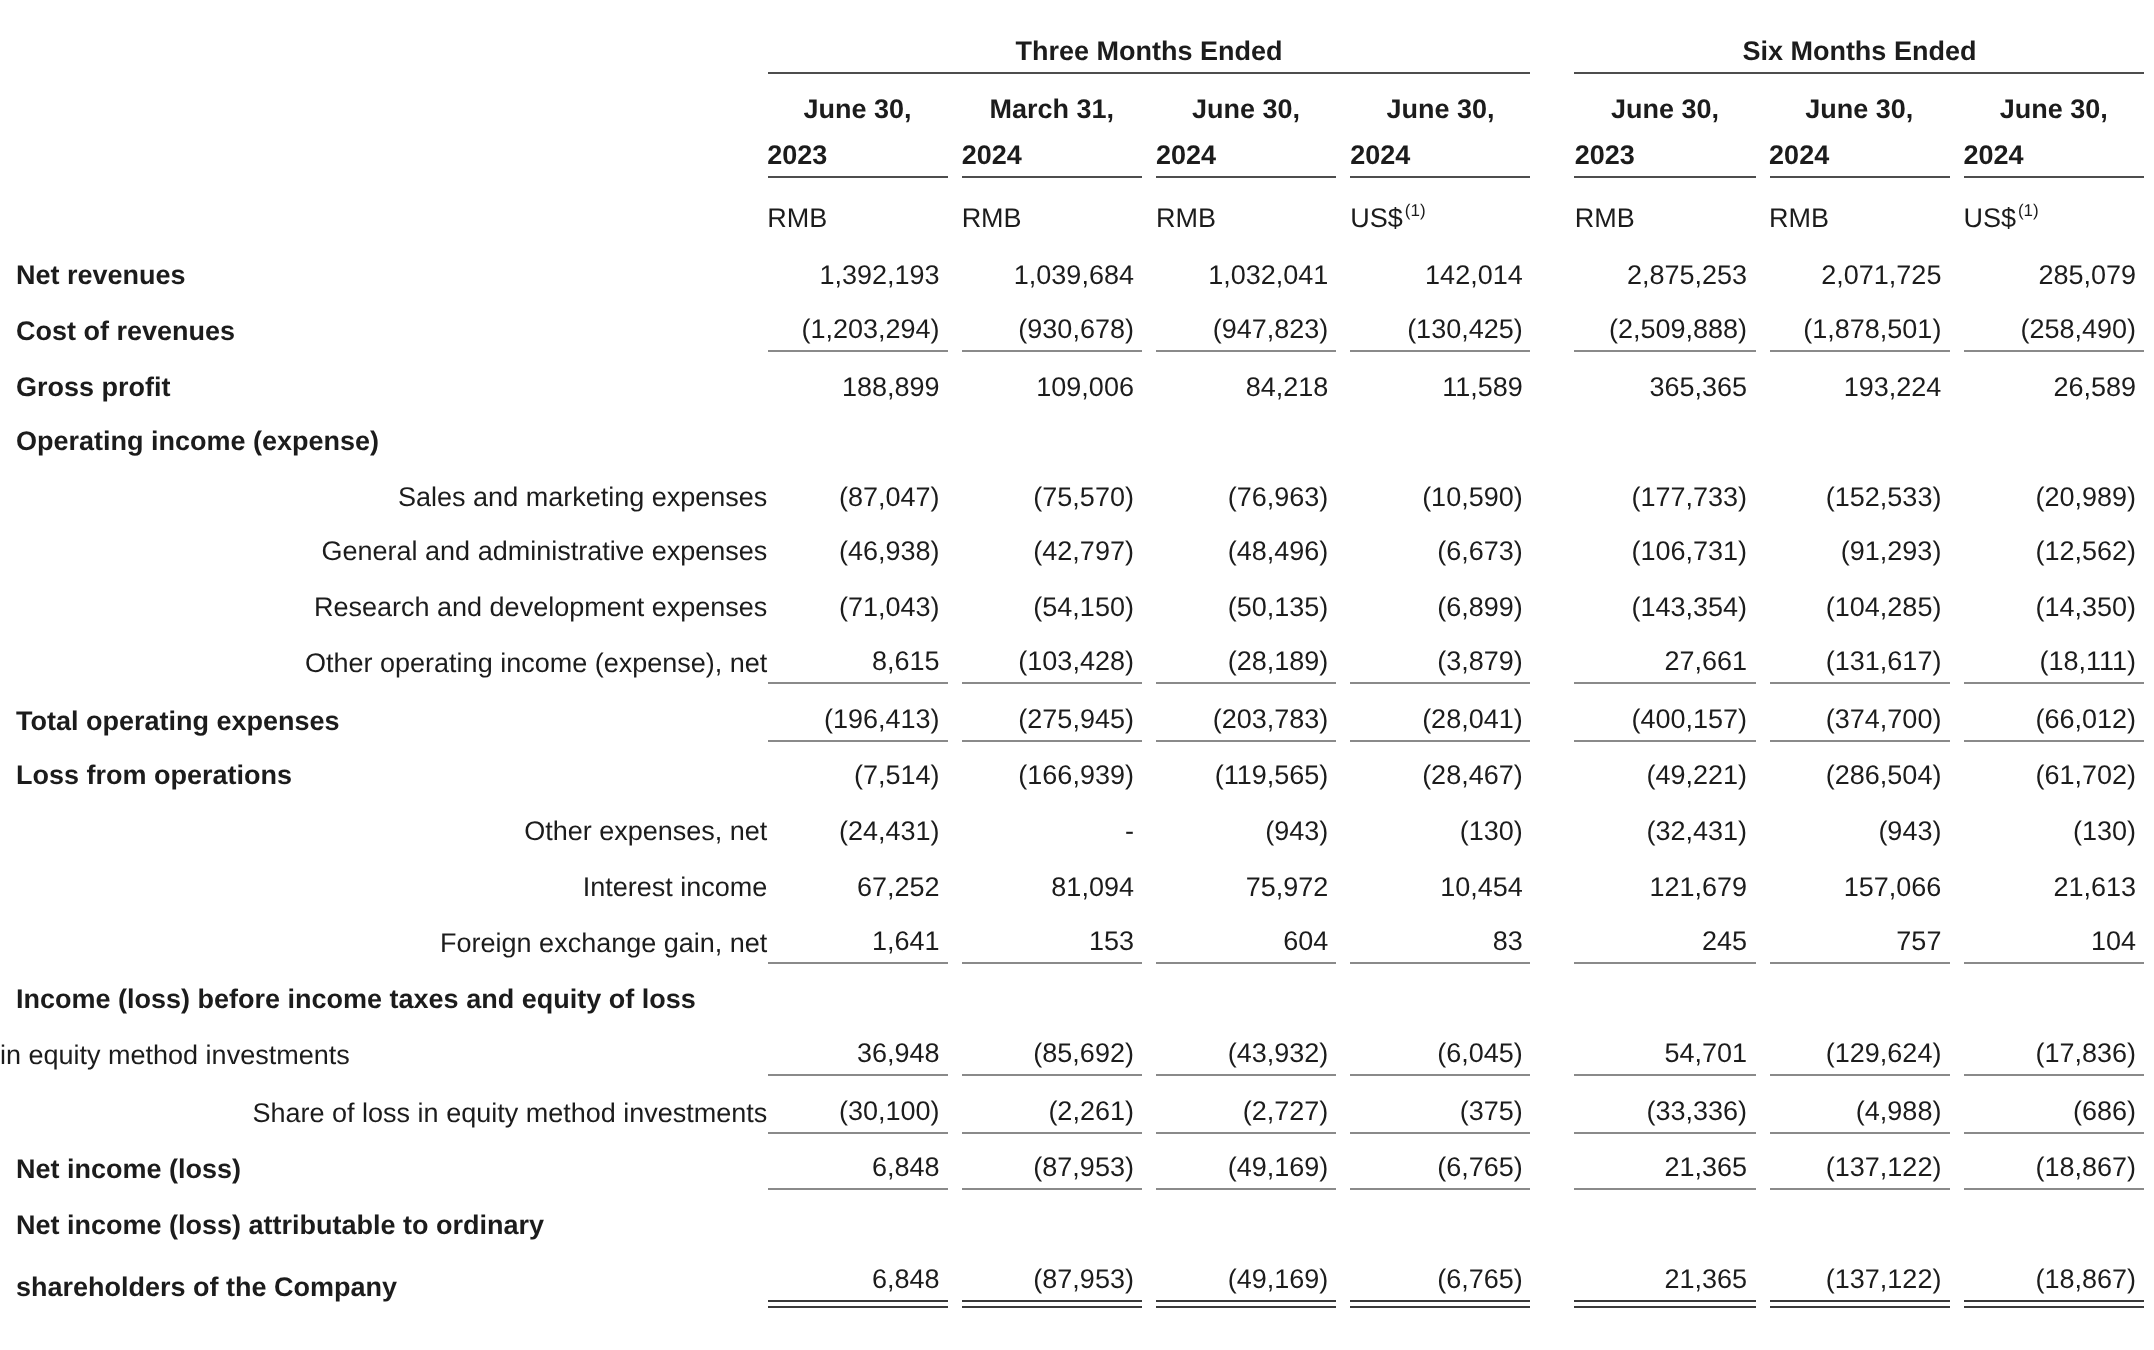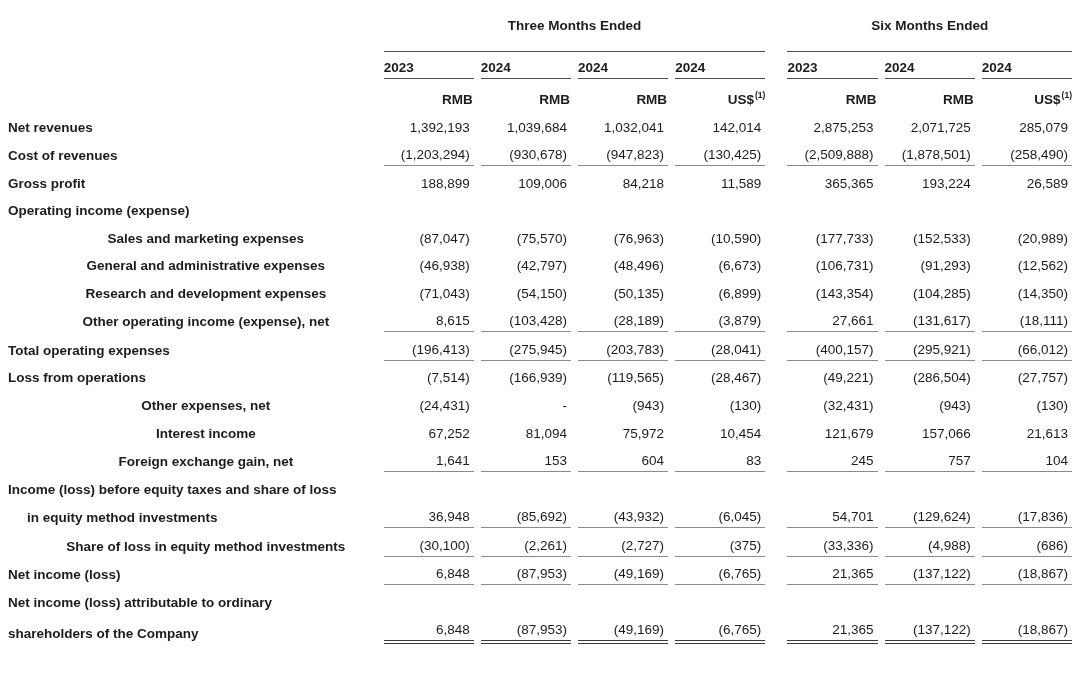--- a/index.html
+++ b/index.html
@@ -24,32 +24,32 @@
     overflow: visible;
     vertical-align: bottom;
     padding: 0;
   }
   
   tr.group-row td { height: 33px; }
   td.grp {
     font-weight: bold;
     text-align: center;
     border-bottom: 1.5px solid #4d4d4d;
-    padding-bottom: 18px;
+    padding-bottom: 3px;
   }
   tr.date-row td { height: 25px; font-weight: bold; text-align: center; }
   tr.date-row2 td { height: 23px; font-weight: bold; }
   tr.date-row2 td.hbb { border-bottom: 1.5px solid #4d4d4d; padding-bottom: 3px; }
-  tr.cur-row td { height: 27px; font-weight: bold; text-align: right; padding-bottom: 4px; }
+  tr.cur-row td { height: 27px; font-weight: normal; text-align: left; padding-bottom: 4px; }
   tr.cur-row sup { font-size: 8.5px; vertical-align: super; margin-left: 1px; }
   
   tbody td { height: 24.55px; padding-bottom: 3px; }
   td.lbl-bold   { font-weight: bold; padding-left: 8px; text-align: left; }
-  td.lbl-plain  { font-weight: bold; padding-left: 28px; text-align: center; }
-  td.lbl-boldind{ font-weight: bold; padding-left: 27px; text-align: left; }
+  td.lbl-plain  { font-weight: normal; padding-left: 28px; text-align: right; }
+  td.lbl-boldind{ font-weight: normal; text-align: left; }
   td.num { text-align: right; padding-right: 4px; }
   td.bb  { border-bottom: 1.5px solid #8a8a8a; }
   td.bb2 { border-bottom: 4px double #3a3a3a; }
   td.gapcol, td.spcol { border: none; }
 </style>
 </head>
 <body>
 
 <table class="fin">
   <colgroup>
@@ -68,20 +68,36 @@
       <col style="width:7px">
     <col style="width:90px">
   </colgroup>
   <thead>
     <tr class="group-row">
       <td class="lbl"></td>
       <td class="grp" colspan="7">Three Months Ended</td>
       <td class="gapcol"></td>
       <td class="grp" colspan="5">Six Months Ended</td>
     </tr>
+    <tr class="date-row" id="dateRow1">
+        <td class="lbl"></td>
+        <td>June 30,</td>
+        <td class="spcol"></td>
+        <td>March 31,</td>
+        <td class="spcol"></td>
+        <td>June 30,</td>
+        <td class="spcol"></td>
+        <td>June 30,</td>
+        <td class="gapcol"></td>
+        <td>June 30,</td>
+        <td class="spcol"></td>
+        <td>June 30,</td>
+        <td class="spcol"></td>
+        <td>June 30,</td>
+      </tr>
     <tr class="date-row2" id="dateRow2">
         <td class="lbl"></td>
         <td class="hbb">2023</td>
         <td class="spcol"></td>
         <td class="hbb">2024</td>
         <td class="spcol"></td>
         <td class="hbb">2024</td>
         <td class="spcol"></td>
         <td class="hbb">2024</td>
         <td class="gapcol"></td>
@@ -242,39 +258,39 @@
         <td class="num bb">(196,413)</td>
         <td class="spcol"></td>
         <td class="num bb">(275,945)</td>
         <td class="spcol"></td>
         <td class="num bb">(203,783)</td>
         <td class="spcol"></td>
         <td class="num bb">(28,041)</td>
         <td class="gapcol"></td>
         <td class="num bb">(400,157)</td>
         <td class="spcol"></td>
-        <td class="num bb">(295,921)</td>
+        <td class="num bb">(374,700)</td>
         <td class="spcol"></td>
         <td class="num bb">(66,012)</td>
       </tr>
       <tr>
         <td class="lbl-bold">Loss from operations</td>
         <td class="num">(7,514)</td>
         <td class="spcol"></td>
         <td class="num">(166,939)</td>
         <td class="spcol"></td>
         <td class="num">(119,565)</td>
         <td class="spcol"></td>
         <td class="num">(28,467)</td>
         <td class="gapcol"></td>
         <td class="num">(49,221)</td>
         <td class="spcol"></td>
         <td class="num">(286,504)</td>
         <td class="spcol"></td>
-        <td class="num">(27,757)</td>
+        <td class="num">(61,702)</td>
       </tr>
       <tr>
         <td class="lbl-plain">Other expenses, net</td>
         <td class="num">(24,431)</td>
         <td class="spcol"></td>
         <td class="num">-</td>
         <td class="spcol"></td>
         <td class="num">(943)</td>
         <td class="spcol"></td>
         <td class="num">(130)</td>
@@ -311,21 +327,21 @@
         <td class="spcol"></td>
         <td class="num bb">83</td>
         <td class="gapcol"></td>
         <td class="num bb">245</td>
         <td class="spcol"></td>
         <td class="num bb">757</td>
         <td class="spcol"></td>
         <td class="num bb">104</td>
       </tr>
       <tr>
-        <td class="lbl-bold">Income (loss) before equity taxes and share of loss</td>
+        <td class="lbl-bold">Income (loss) before income taxes and equity of loss</td>
         <td class="num"></td>
         <td class="spcol"></td>
         <td class="num"></td>
         <td class="spcol"></td>
         <td class="num"></td>
         <td class="spcol"></td>
         <td class="num"></td>
         <td class="gapcol"></td>
         <td class="num"></td>
         <td class="spcol"></td>

